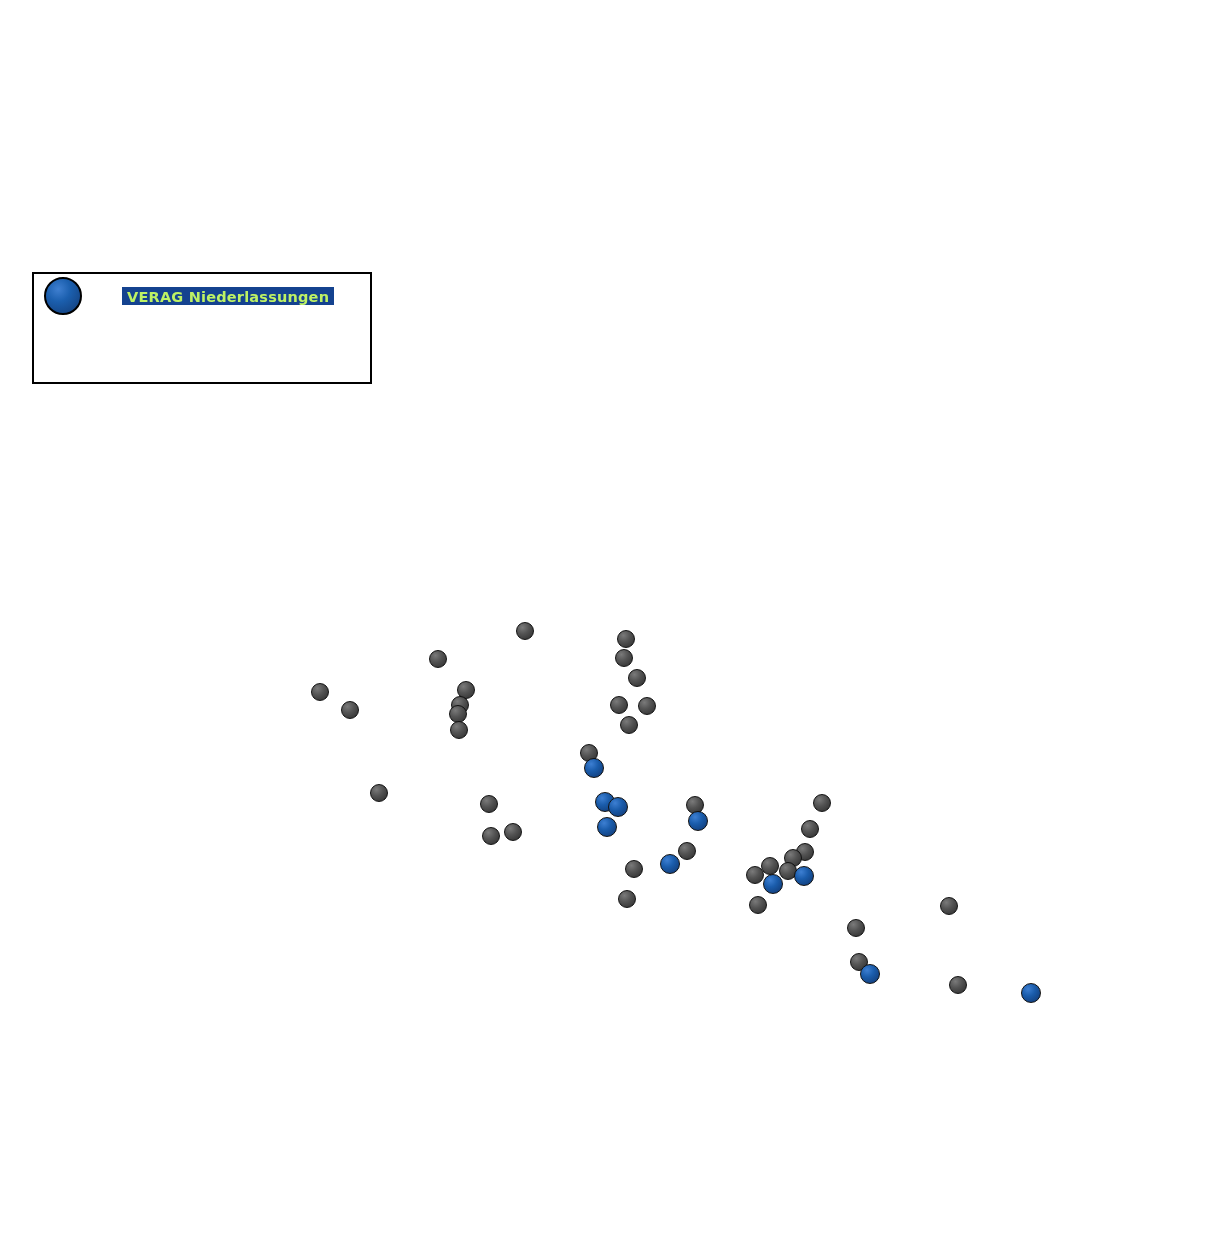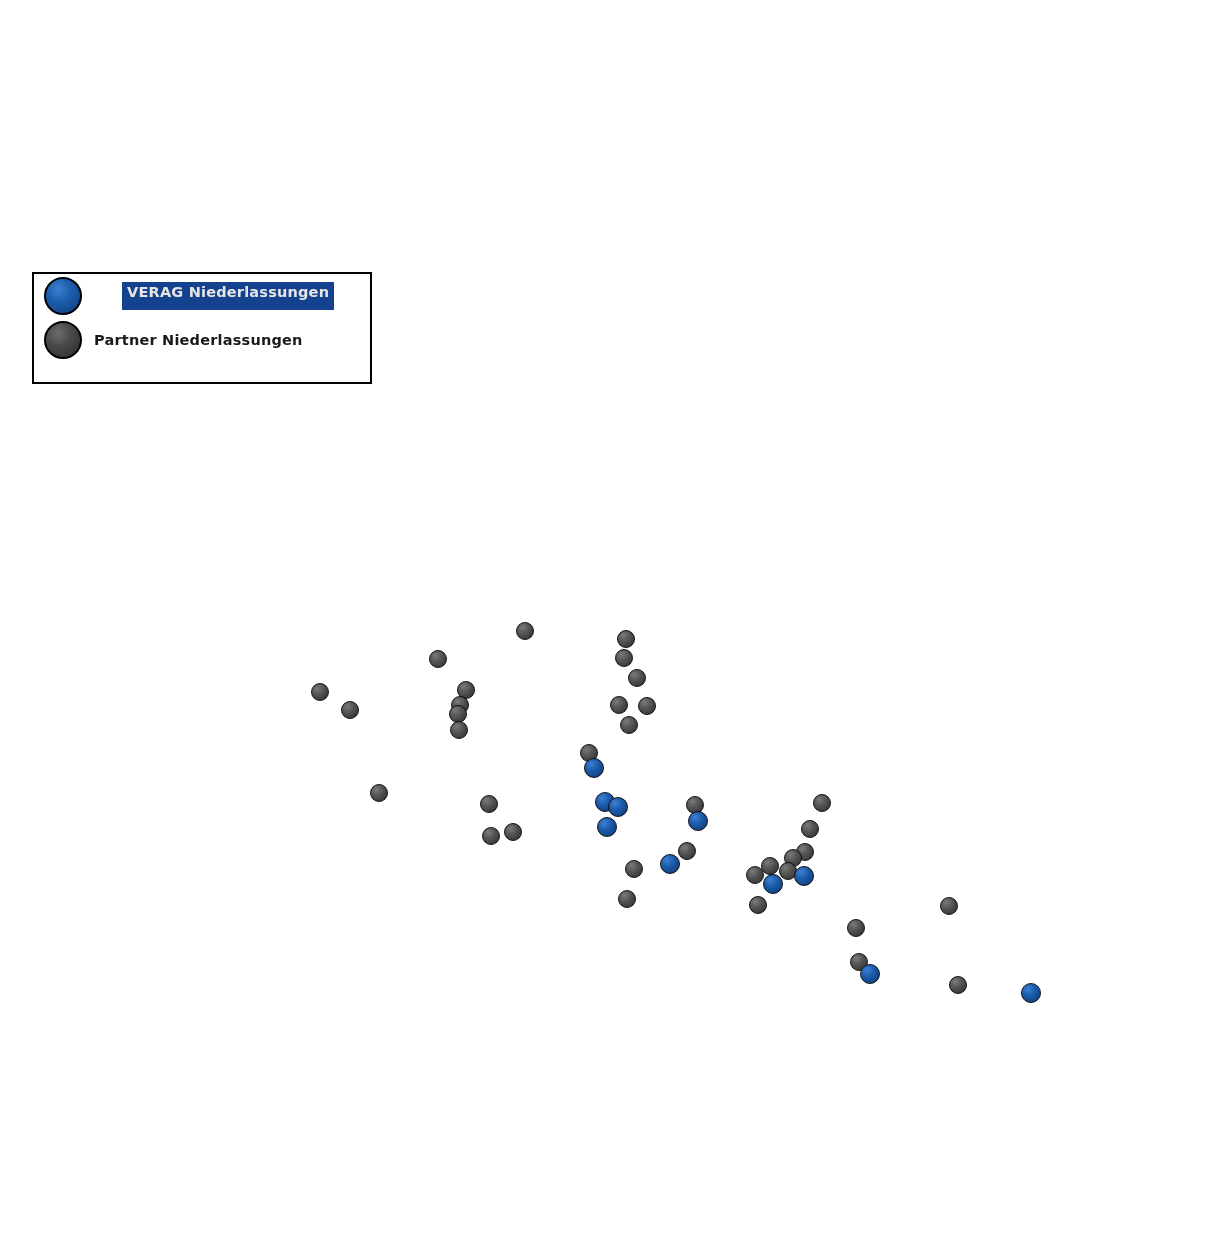--- a/index.html
+++ b/index.html
@@ -49,22 +49,22 @@
   .legend-label {
     margin-left: 12px;
     font-size: 14.5px;
     font-weight: bold;
     letter-spacing: 0.2px;
     color: #1a1a1a;
     white-space: nowrap;
   }
   .legend-label.selected {
     background: #14428f;
-    color: #e5e5e5;
-    padding: 2px 5px 10px 5px;
+    color: #bef264;
+    padding: 2px 5px 0 5px;
     margin-left: 40px;
   }
 
   
   .dot {
     position: absolute;
     border-radius: 50%;
     border: 1.5px solid #111111;
     box-sizing: border-box;
   }
@@ -77,24 +77,20 @@
 </style>
 </head>
 <body>
 
 <div id="map-canvas" style="width: 1218px; height: 1245px; background: rgb(255, 255, 255);">
 
   <div class="legend" id="legend" style="left: 32px; top: 272px; width: 340px; height: 112px; border-color: rgb(0, 0, 0);">
     <div class="legend-row">
       <span class="legend-swatch verag"></span>
       <span class="legend-label selected">VERAG Niederlassungen</span>
-    </div>
-    <div class="legend-row">
-      <span class="legend-swatch partner"></span>
-      <span class="legend-label">Partner Niederlassungen</span>
     </div>
   </div>
 
   <div id="markers-layer">
       <div class="dot partner" style="left: 516px; top: 622px; width: 18px; height: 18px;"></div>
       <div class="dot partner" style="left: 617px; top: 630px; width: 18px; height: 18px;"></div>
       <div class="dot partner" style="left: 429px; top: 650px; width: 18px; height: 18px;"></div>
       <div class="dot partner" style="left: 615px; top: 649px; width: 18px; height: 18px;"></div>
       <div class="dot partner" style="left: 628px; top: 669px; width: 18px; height: 18px;"></div>
       <div class="dot partner" style="left: 311px; top: 683px; width: 18px; height: 18px;"></div>

